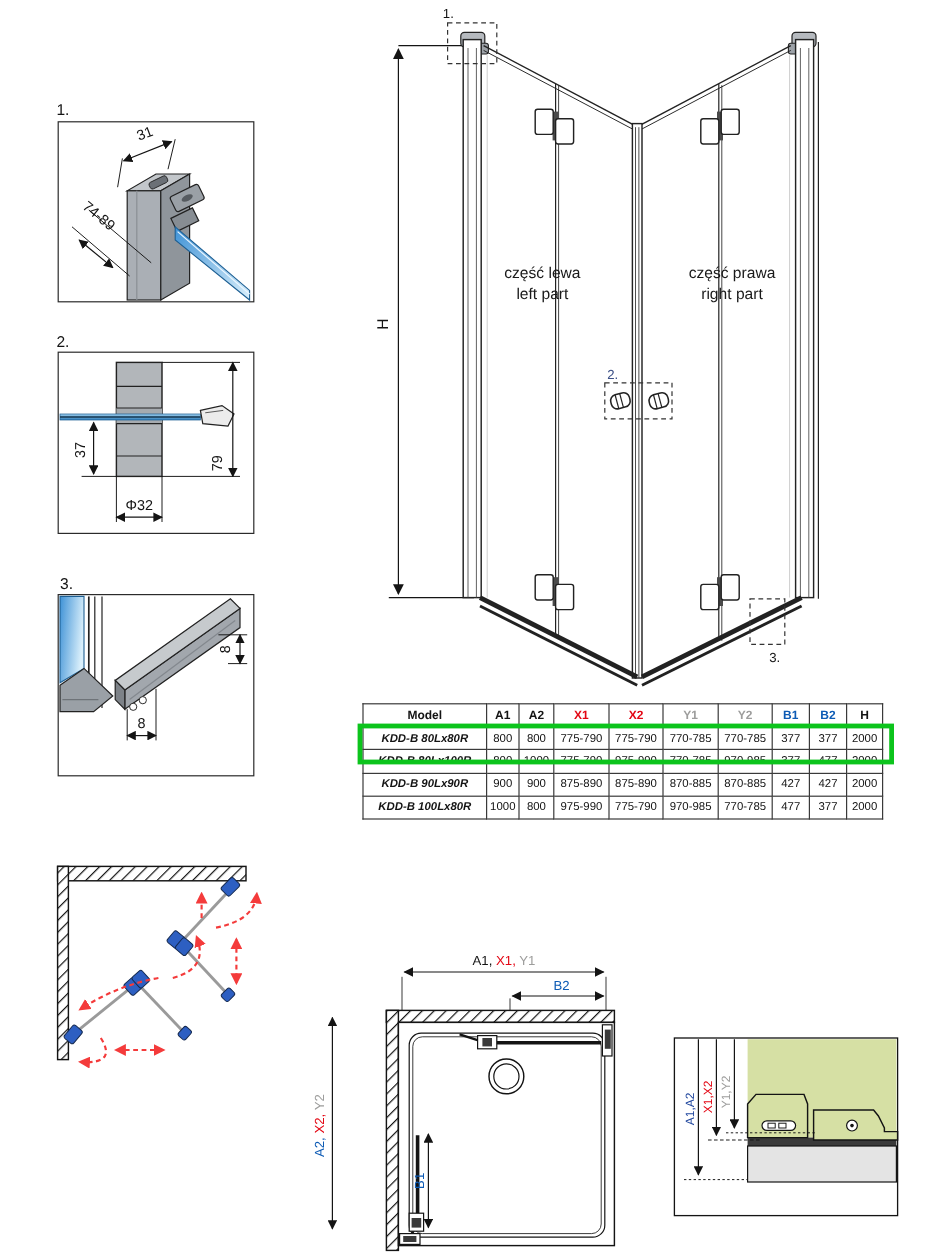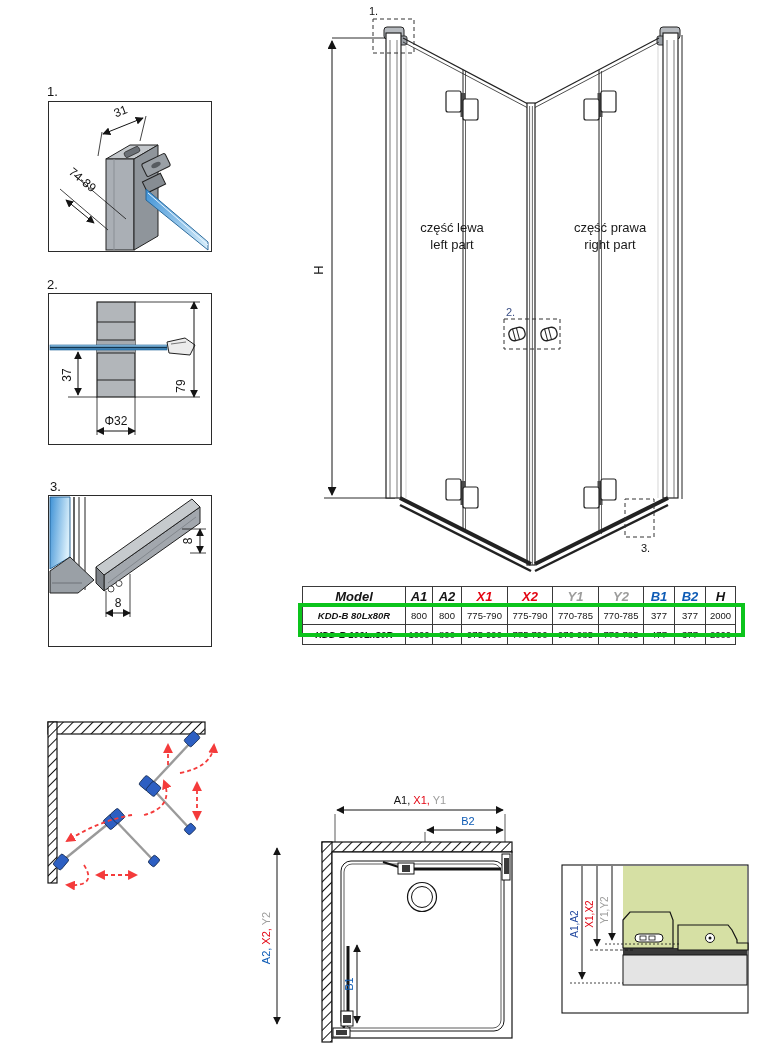--- a/index.html
+++ b/index.html
@@ -7,21 +7,21 @@
           font-family:"Liberation Sans",sans-serif;overflow:hidden;}
   .detail-label{position:absolute;font-size:13px;color:#141414;}
   .box{position:absolute;border:1.4px solid #2b2b2b;background:#fff;}
   svg.draw{position:absolute;overflow:visible;}
   
   #spec-table{position:absolute;left:302px;top:586px;border-collapse:collapse;
               table-layout:fixed;font-size:9.5px;color:#141414;background:#fff;
               border:1.6px solid #2b2b2b;}
   #spec-table th,#spec-table td{border:1px solid #3a3a3a;text-align:center;
               padding:0;height:18.2px;white-space:nowrap;overflow:hidden;}
-  #spec-table th{font-weight:bold;font-size:13px;font-style:italic;}
+  #spec-table th{font-weight:bold;font-size:10px;}
   .model-cell{font-weight:bold;font-style:italic;}
   .t-red{color:#e30613;}
   .t-gray{color:#9d9d9c;}
   .t-blue{color:#0d5bb5;}
   #row-highlight{position:absolute;left:298px;top:603px;width:439px;height:26px;
               border:4px solid #0cc41c;pointer-events:none;}
   text{font-family:"Liberation Sans",sans-serif;}
 </style>
 </head>
 <body>
@@ -272,20 +272,44 @@
       <td>800</td>
       <td>775-790</td>
       <td>775-790</td>
       <td>770-785</td>
       <td>770-785</td>
       <td>377</td>
       <td>377</td>
       <td>2000</td>
     </tr>
     <tr>
+      <td class="model-cell">KDD-B 80Lx100R</td>
+      <td>800</td>
+      <td>1000</td>
+      <td>775-790</td>
+      <td>975-990</td>
+      <td>770-785</td>
+      <td>970-985</td>
+      <td>377</td>
+      <td>477</td>
+      <td>2000</td>
+    </tr>
+    <tr>
+      <td class="model-cell">KDD-B 90Lx90R</td>
+      <td>900</td>
+      <td>900</td>
+      <td>875-890</td>
+      <td>875-890</td>
+      <td>870-885</td>
+      <td>870-885</td>
+      <td>427</td>
+      <td>427</td>
+      <td>2000</td>
+    </tr>
+    <tr>
       <td class="model-cell">KDD-B 100Lx80R</td>
       <td>1000</td>
       <td>800</td>
       <td>975-990</td>
       <td>775-790</td>
       <td>970-985</td>
       <td>770-785</td>
       <td>477</td>
       <td>377</td>
       <td>2000</td>

